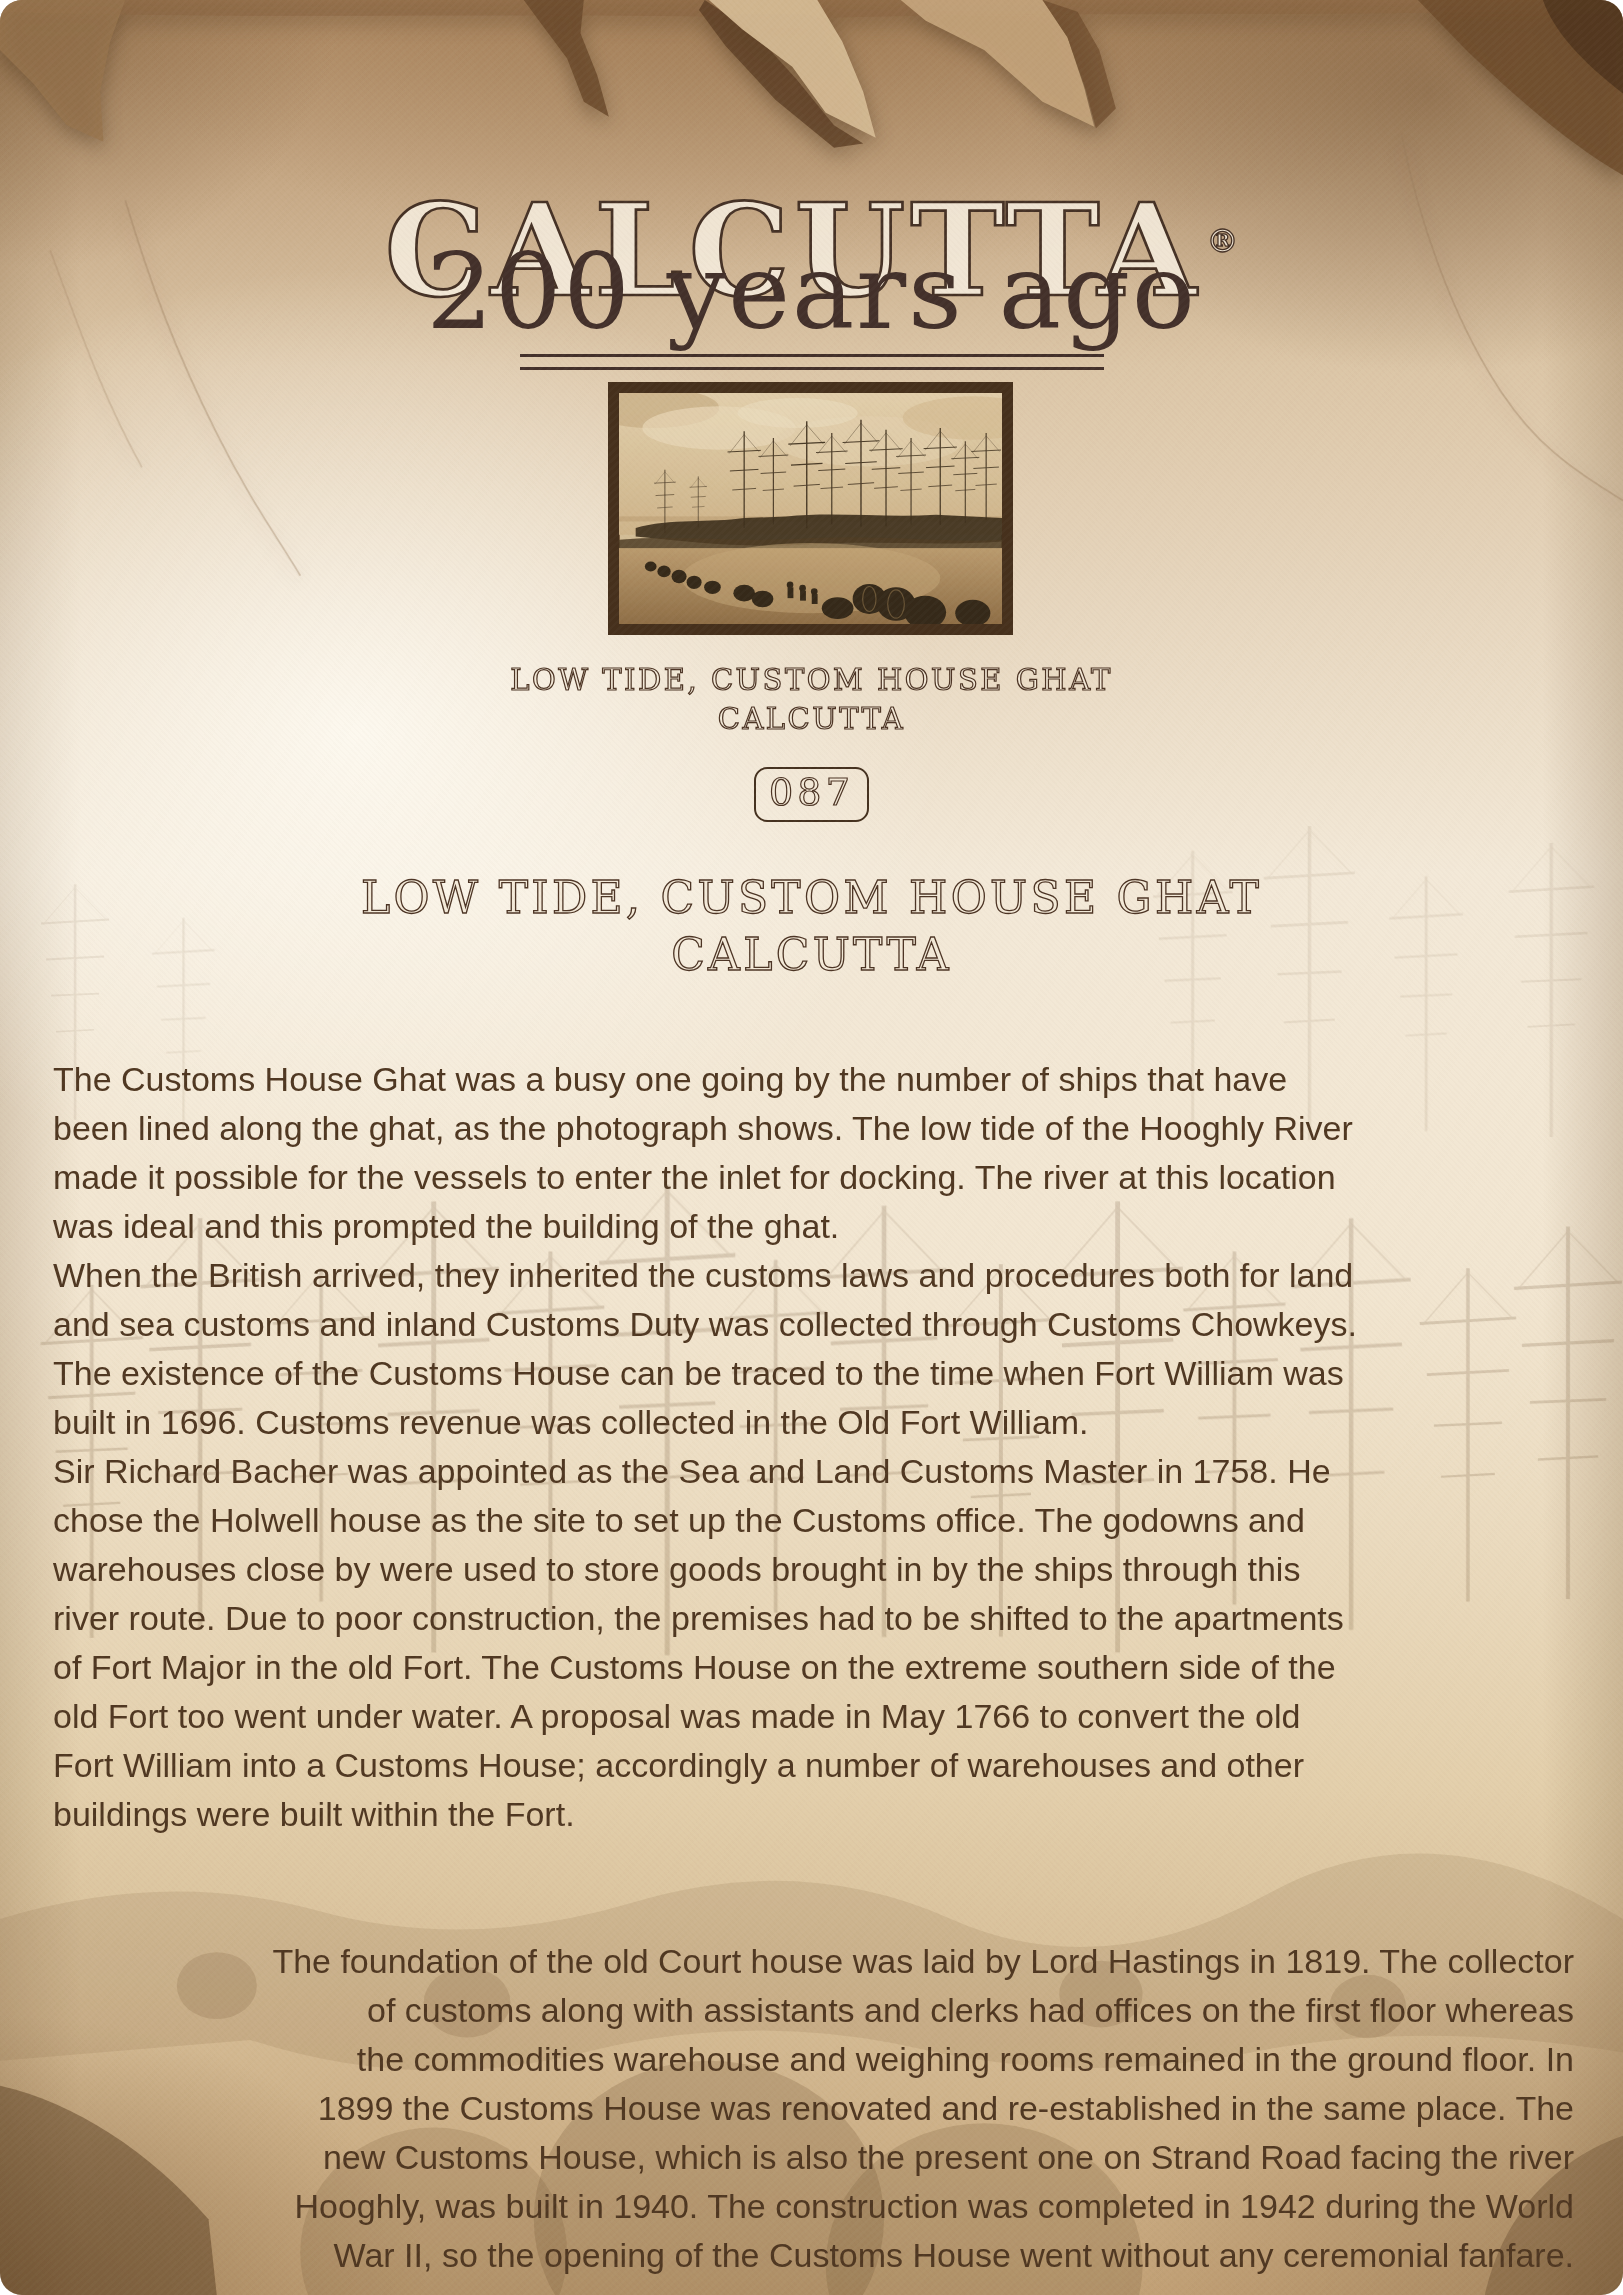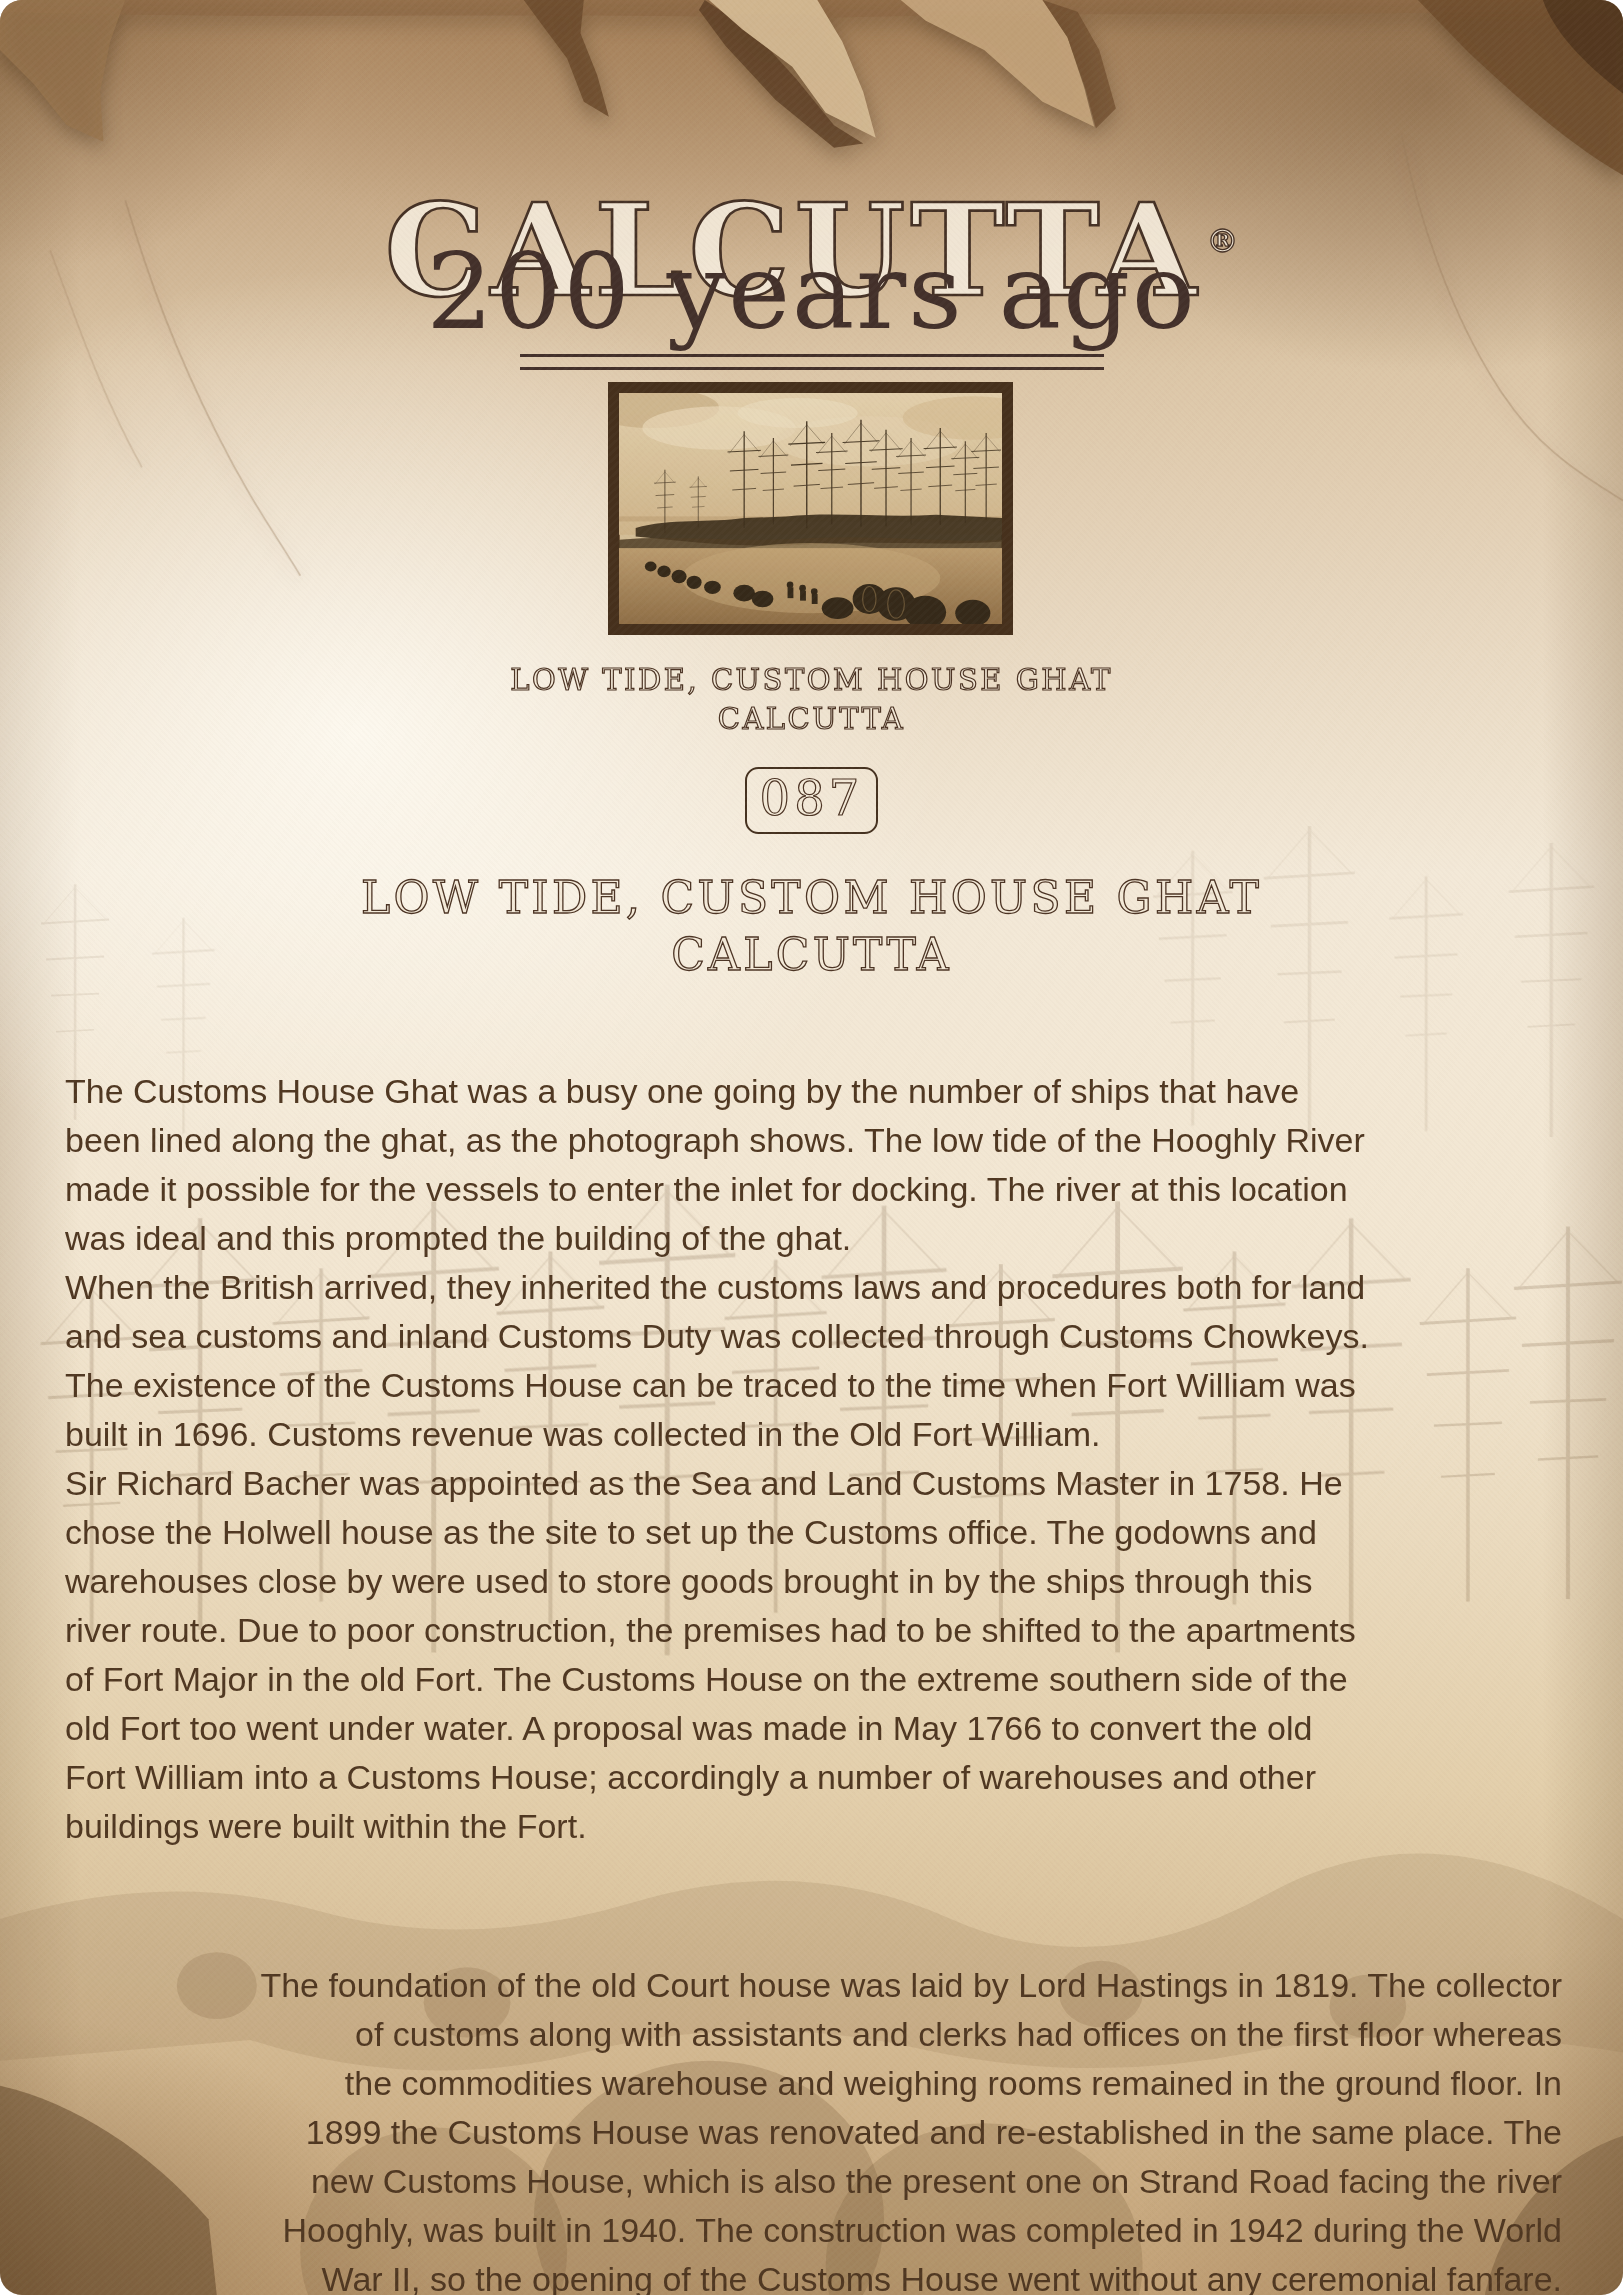--- a/index.html
+++ b/index.html
@@ -42,27 +42,27 @@
   .rules .r2{width:584px;height:2.5px;background:#43302a;margin:10px auto 0;}
 
   .photo-frame{position:absolute;top:382px;left:608px;width:383px;height:231px;
     border:11.7px solid #46301c;background:#d8c49f;box-shadow:0 0 0 0.8px #5d442c inset;}
   .photo-frame svg{width:100%;height:100%;}
 
   .caption{position:absolute;top:661px;left:0;width:100%;text-align:center;
     font-size:29px;line-height:39px;letter-spacing:2.5px;}
   .badge-wrap{position:absolute;top:767px;left:0;width:100%;text-align:center;}
   .badge{display:inline-block;border:2.5px solid #45311f;border-radius:13.3px;
-    padding:0.8px 12.5px 5.8px;font-size:48px;letter-spacing:4.2px;}
+    padding:0.8px 12.5px 5.8px;font-size:38px;letter-spacing:4.2px;}
   .heading2{position:absolute;top:869px;left:0;width:100%;text-align:center;
     font-size:44px;line-height:57px;letter-spacing:3.3px;-webkit-text-stroke:1.3px #4c3424;}
 
   .body-text{position:absolute;top:1006px;left:53px;width:1521px;
     font-size:34px;line-height:49px;color:#4f3721;white-space:pre-line;}
-  .body-text p{margin:12px;}
+  .body-text p{margin:0;}
   .body-text p + p{margin-top:49px;text-align:right;}
 </style>
 </head>
 <body>
 
 <div class="page">
 
   <svg class="watermark" viewBox="0 0 1946 1852" preserveAspectRatio="none">
     <defs>
       <g id="wm-mast" stroke="#6f5336" fill="none">

